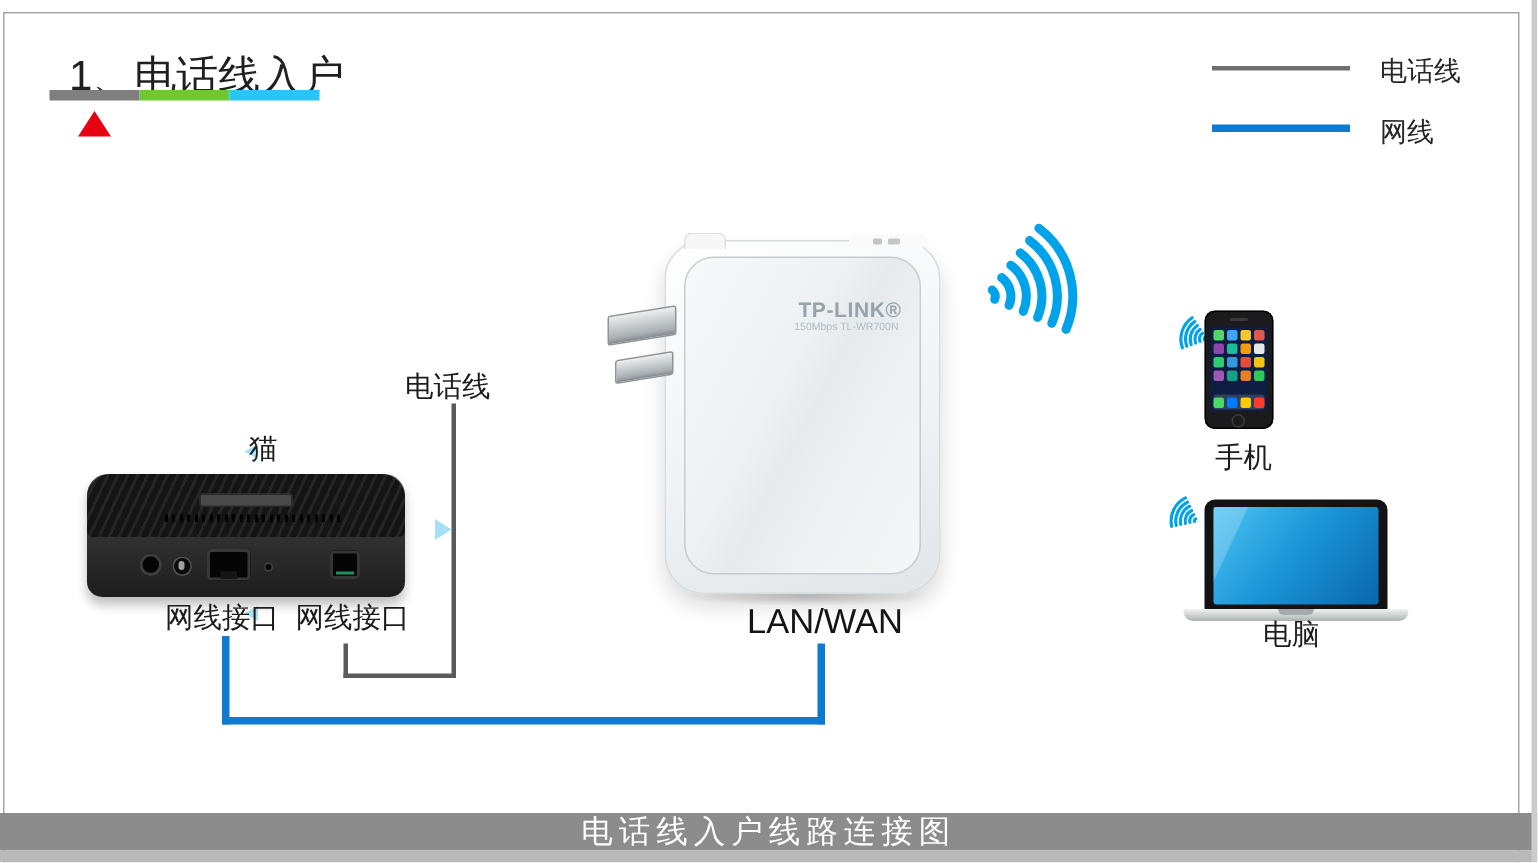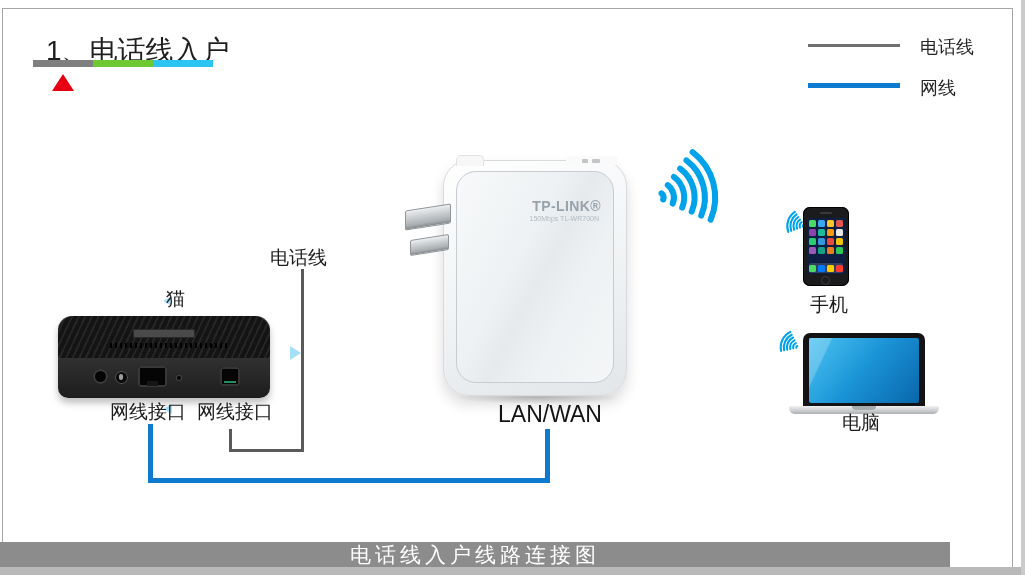--- a/index.html
+++ b/index.html
@@ -91,21 +91,21 @@
   .lbl-phone{left:810px;top:292px;}
   
   .laptop-screen{left:803px;top:333px;width:122px;height:73px;background:#131315;border-radius:7px 7px 0 0;}
   .laptop-display{position:absolute;left:6px;top:5px;right:6px;bottom:3px;border-radius:2px;
     background:linear-gradient(130deg,#4cc4f3 0%,#1a93d6 50%,#0a66ab 100%);}
   .laptop-display::after{content:"";position:absolute;inset:0;background:linear-gradient(115deg,rgba(255,255,255,.22) 0 16%,rgba(255,255,255,0) 17%);}
   .laptop-base{left:789px;top:406px;width:150px;height:8px;background:linear-gradient(180deg,#f1f1f1 0%,#c9cccd 60%,#aeb1b3 100%);border-radius:2px 2px 8px 8px;}
   .laptop-notch{position:absolute;left:63px;top:0;width:24px;height:4px;background:#a6abae;border-radius:0 0 5px 5px;}
   .lbl-laptop{left:842px;top:410px;}
   
-  .footer-bar{left:0;top:542px;width:950px;height:25px;background:#8c8c8c;z-index:50;
+  .footer-bar{left:0;top:542px;width:1025px;height:25px;background:#8c8c8c;z-index:50;
     color:#fff;font-size:21px;letter-spacing:4px;text-align:center;line-height:25px;}
   .footer-strip{left:0;top:567px;width:1025px;height:8px;background:#b9b9b9;z-index:50;}
 </style>
 </head>
 <body>
 
 <div id="canvas">
 
   <div class="abs slide-border"></div>
   <div class="abs screen-edge"></div>

